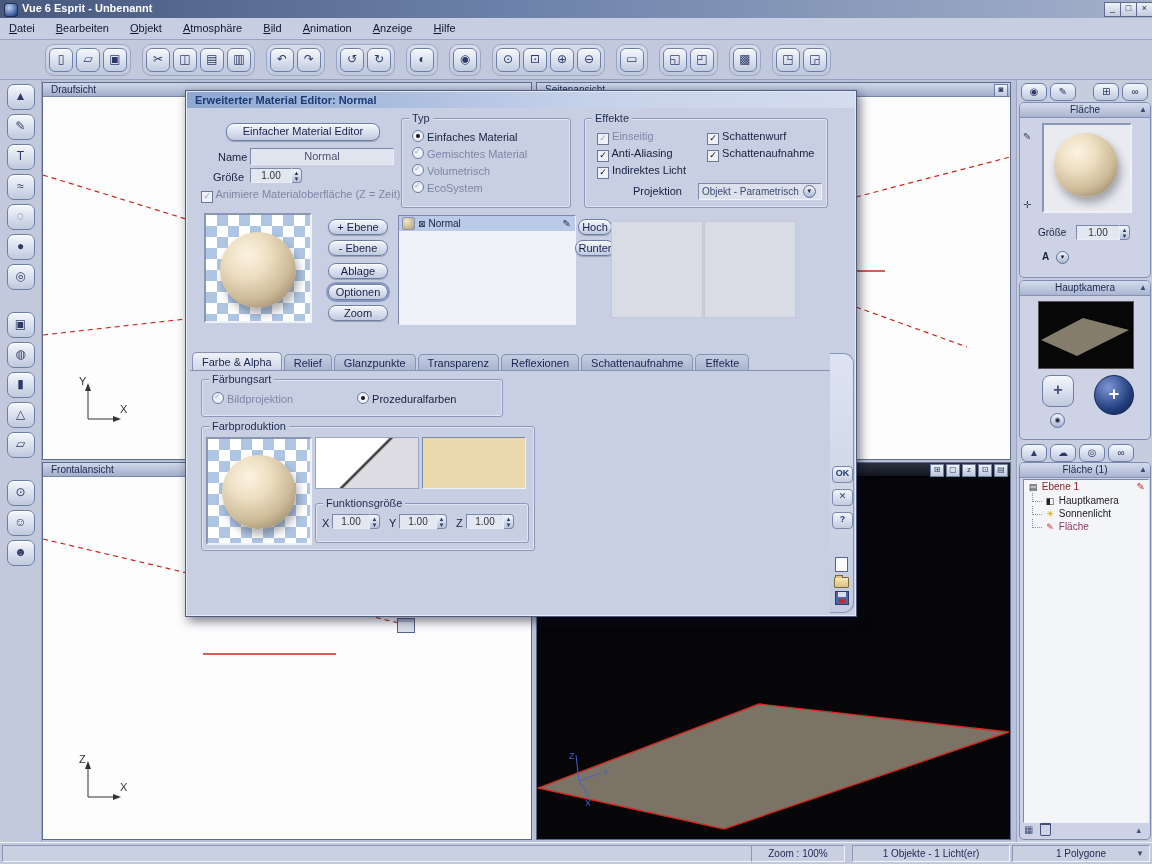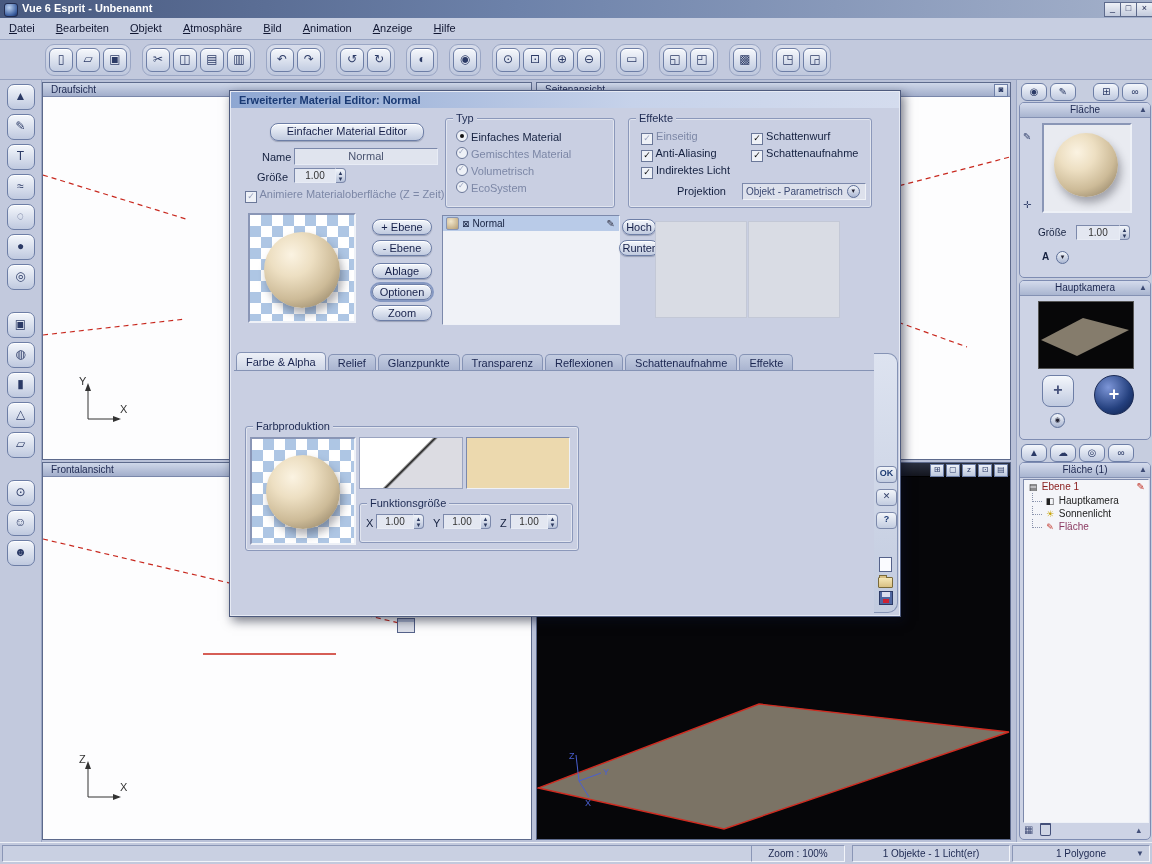--- a/index.html
+++ b/index.html
@@ -62,21 +62,21 @@
   .roundbtn{display:inline-block;width:11px;height:11px;border-radius:50%;background:linear-gradient(#f3f6fb,#aab6d2);
     border:1px solid #5d6f98;font-size:7px;line-height:10px;text-align:center;color:#223;vertical-align:middle;}
 
   
   #statusbar{position:absolute;left:0;top:842px;width:1152px;height:22px;background:#c2c9dd;border-top:1px solid #eef1f7;box-sizing:border-box;}
   .sseg{position:absolute;top:2px;height:17px;border:1px solid;border-color:#8a96b6 #f2f4f9 #f2f4f9 #8a96b6;background:#c9d0e2;
     font-size:10px;color:#1c2750;text-align:center;line-height:16px;box-sizing:border-box;}
 
   
   #dlg{position:absolute;left:185px;top:90px;width:670px;height:525px;background:#c9cfe2;border:1px solid #4e5b7e;
-    box-shadow:3px 4px 10px rgba(10,15,35,.55),inset 0 0 0 1px #e6eaf4;z-index:20;margin-left:44px;}
+    box-shadow:3px 4px 10px rgba(10,15,35,.55),inset 0 0 0 1px #e6eaf4;z-index:20;}
   .dtitle{position:absolute;left:1px;top:1px;right:1px;height:16px;
     background:linear-gradient(90deg,#8ea7d2,#c6d2ea 60%,#d4dcee);font-weight:bold;color:#1a3a74;font-size:11px;line-height:16px;padding-left:8px;box-sizing:border-box;}
   .grp{position:absolute;border:1px solid #8b98ba;border-radius:3px;box-shadow:inset 0 0 0 1px rgba(255,255,255,.45);}
   .grp>.lbl{position:absolute;top:-7px;left:7px;background:#c9cfe2;padding:0 3px;font-size:11px;color:#1d2a52;line-height:12px;}
   .pbtn{position:absolute;border:1px solid #6d7ea6;border-radius:8px;background:linear-gradient(#f4f7fc,#c0cadf);
     box-shadow:inset 0 1px 0 #fff,0 1px 1px rgba(40,50,80,.3);font-size:11px;color:#16204a;text-align:center;line-height:15px;}
   .pbtn.active{box-shadow:0 0 0 2px #8598c2,inset 0 1px 0 #fff;}
   .chk{width:10px;height:10px;border:1px solid #6b7899;background:#eef1f7;display:inline-block;font-size:9px;line-height:9px;text-align:center;vertical-align:-1px;}
   .chk.on::after{content:"✓";font-weight:bold;color:#111;}
   .chk.gray::after{content:"✓";color:#98a2bd;}
@@ -480,20 +480,31 @@
     <div class="pbtn" style="left:389px;top:149px;width:38px;height:14px;">Runter</div>
 
     <div class="gpane" style="left:425px;top:130px;width:90px;height:95px;"></div>
     <div class="gpane" style="left:518px;top:130px;width:90px;height:95px;"></div>
 
     <div style="position:absolute;left:6px;top:261px;height:19px;white-space:nowrap;">
       <span class="tab active">Farbe &amp; Alpha</span><span class="tab">Relief</span><span class="tab">Glanzpunkte</span><span class="tab">Transparenz</span><span class="tab">Reflexionen</span><span class="tab">Schattenaufnahme</span><span class="tab">Effekte</span>
     </div>
     <div class="tabline"></div>
 
+    <div class="grp" style="left:15px;top:288px;width:300px;height:36px;">
+      <span class="lbl">Färbungsart</span>
+      <div class="fieldrow dis" style="left:10px;top:12px;">
+        <span class="radio gray"></span>
+        <span>Bildprojektion</span>
+      </div>
+      <div class="fieldrow" style="left:155px;top:12px;">
+        <span class="radio on"></span>
+        <span>Prozeduralfarben</span>
+      </div>
+    </div>
 
 
     <div class="grp" style="left:15px;top:335px;width:332px;height:123px;">
       <span class="lbl">Farbproduktion</span>
       <div class="pframe checker" style="left:4px;top:10px;width:102px;height:104px;">
         <div class="ball" style="left:14px;top:16px;width:74px;height:74px;"></div>
       </div>
       <div class="filterbox" style="left:113px;top:10px;width:102px;height:50px;"></div>
       <div class="swatch" style="left:220px;top:10px;width:102px;height:50px;"></div>
       <div class="grp" style="left:113px;top:76px;width:212px;height:38px;">

